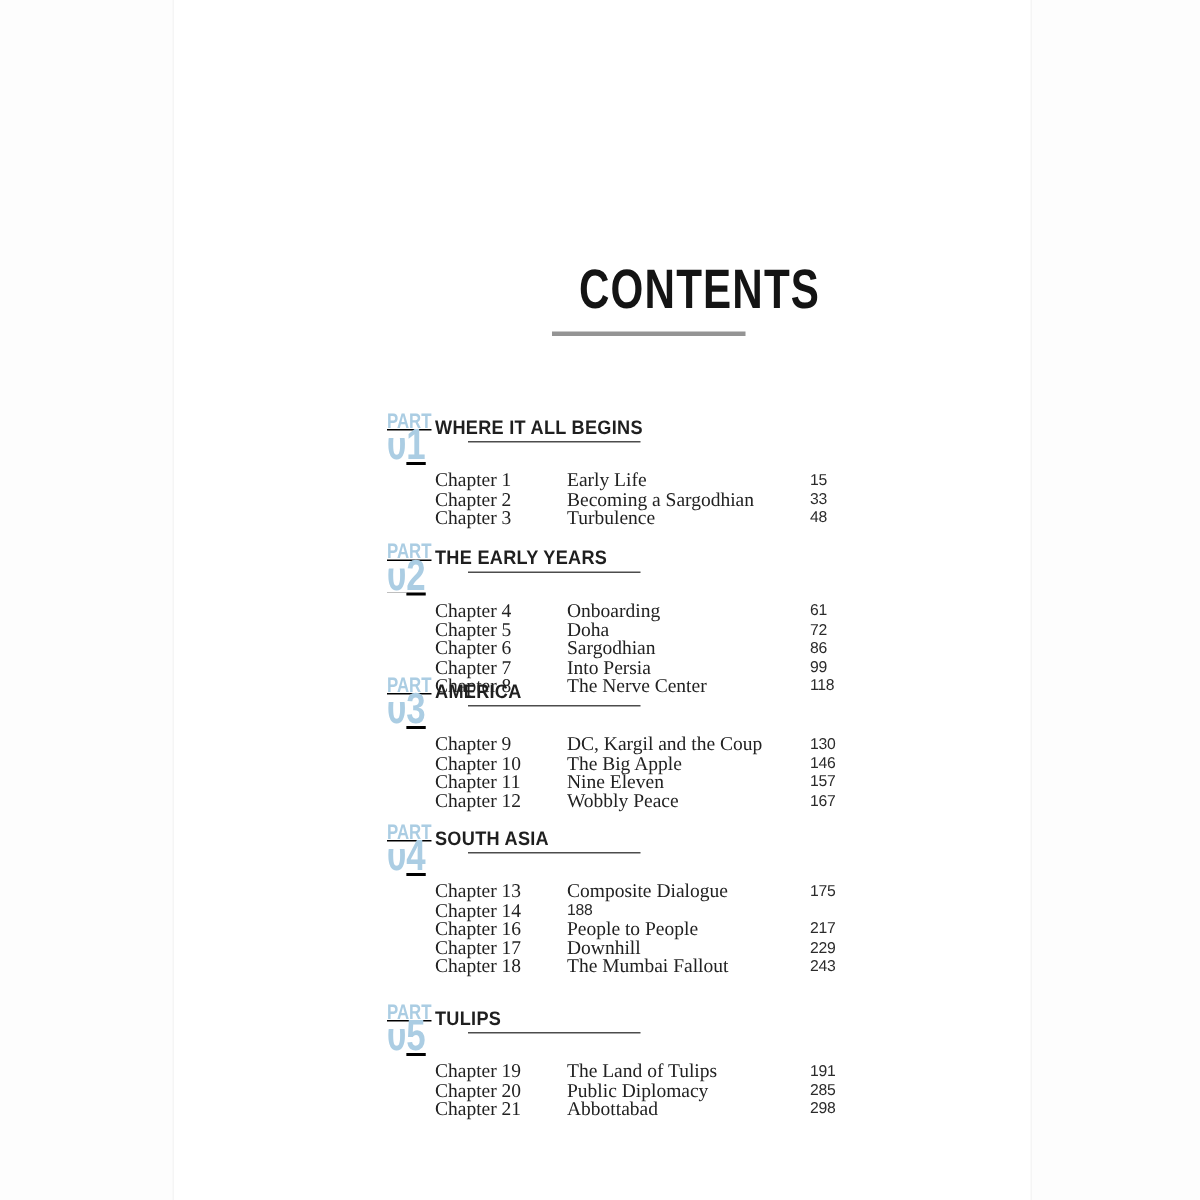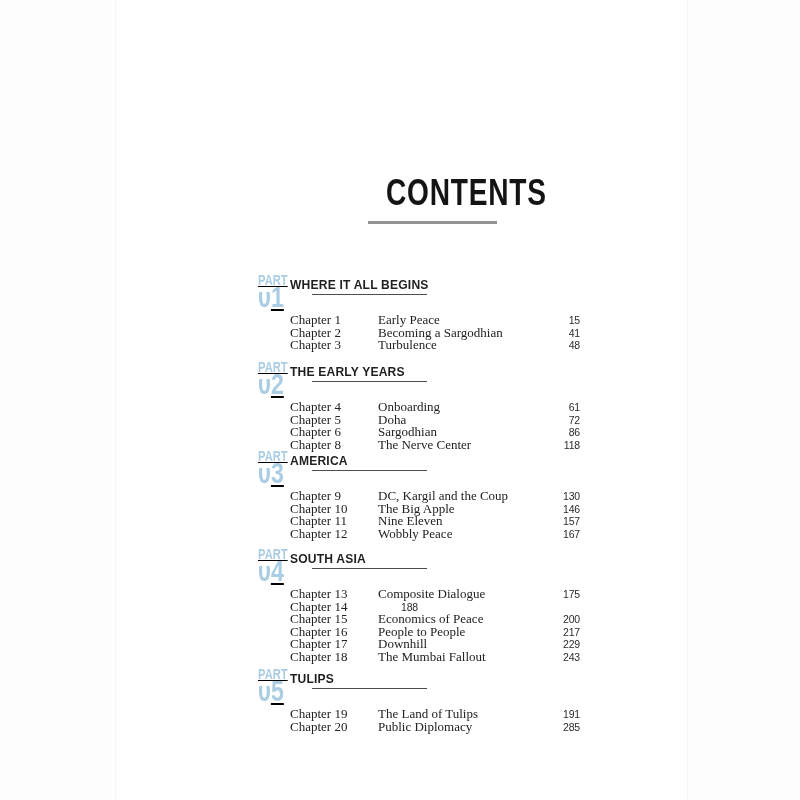--- a/index.html
+++ b/index.html
@@ -65,21 +65,21 @@
   .rows{margin-top:19px;}
   .row{
     display:flex;align-items:flex-start;
     font:13px/12.6px "Liberation Serif",serif;
     color:var(--serif-ink);
   }
   .c-ch{width:88px;flex:none;}
   .c-title{flex:1;min-width:0;}
   .c-title .t2{display:block;padding-left:12px;}
   .c-page{
-    flex:none;width:40px;text-align:right;align-self:flex-end;
+    flex:none;width:40px;text-align:left;align-self:flex-end;
     font:10.5px/12.6px "Liberation Sans",sans-serif;
     color:#2b2b2b;letter-spacing:-0.2px;
   }
 </style>
 </head>
 <body>
 
 <div class="photo-page"></div>
 <div class="stage">
 
@@ -95,27 +95,27 @@
           </span>
         <span class="glyph">1</span>
       </div>
     </div>
     <div class="content">
       <div class="sec-heading">WHERE IT ALL BEGINS</div>
       <div class="sec-rule"></div>
       <div class="rows">
         <div class="row">
           <span class="c-ch">Chapter 1</span>
-          <span class="c-title">Early Peace</span>
+          <span class="c-title">Early Life</span>
           <span class="c-page">15</span>
         </div>
         <div class="row">
           <span class="c-ch">Chapter 2</span>
           <span class="c-title">Becoming a Sargodhian</span>
-          <span class="c-page">41</span>
+          <span class="c-page">33</span>
         </div>
         <div class="row">
           <span class="c-ch">Chapter 3</span>
           <span class="c-title">Turbulence</span>
           <span class="c-page">48</span>
         </div>
       </div>
     </div>
   </div>
 
@@ -142,20 +142,25 @@
           <span class="c-ch">Chapter 5</span>
           <span class="c-title">Doha</span>
           <span class="c-page">72</span>
         </div>
         <div class="row">
           <span class="c-ch">Chapter 6</span>
           <span class="c-title">Sargodhian</span>
           <span class="c-page">86</span>
         </div>
         <div class="row">
+          <span class="c-ch">Chapter 7</span>
+          <span class="c-title">Into Persia</span>
+          <span class="c-page">99</span>
+        </div>
+        <div class="row">
           <span class="c-ch">Chapter 8</span>
           <span class="c-title">The Nerve Center</span>
           <span class="c-page">118</span>
         </div>
       </div>
     </div>
   </div>
 
   <div class="section" style="top:454px">
     <div class="badge">
@@ -212,25 +217,20 @@
         <div class="row">
           <span class="c-ch">Chapter 13</span>
           <span class="c-title">Composite Dialogue</span>
           <span class="c-page">175</span>
         </div>
         <div class="row">
           <span class="c-ch">Chapter 14</span>
           <span class="c-page">188</span>
         </div>
         <div class="row">
-          <span class="c-ch">Chapter 15</span>
-          <span class="c-title">Economics of Peace</span>
-          <span class="c-page">200</span>
-        </div>
-        <div class="row">
           <span class="c-ch">Chapter 16</span>
           <span class="c-title">People to People</span>
           <span class="c-page">217</span>
         </div>
         <div class="row">
           <span class="c-ch">Chapter 17</span>
           <span class="c-title">Downhill</span>
           <span class="c-page">229</span>
         </div>
         <div class="row">
@@ -259,17 +259,22 @@
         <div class="row">
           <span class="c-ch">Chapter 19</span>
           <span class="c-title">The Land of Tulips</span>
           <span class="c-page">191</span>
         </div>
         <div class="row">
           <span class="c-ch">Chapter 20</span>
           <span class="c-title">Public Diplomacy</span>
           <span class="c-page">285</span>
         </div>
+        <div class="row">
+          <span class="c-ch">Chapter 21</span>
+          <span class="c-title">Abbottabad</span>
+          <span class="c-page">298</span>
+        </div>
       </div>
     </div>
   </div>
 
 </div>
 
 </body></html>

